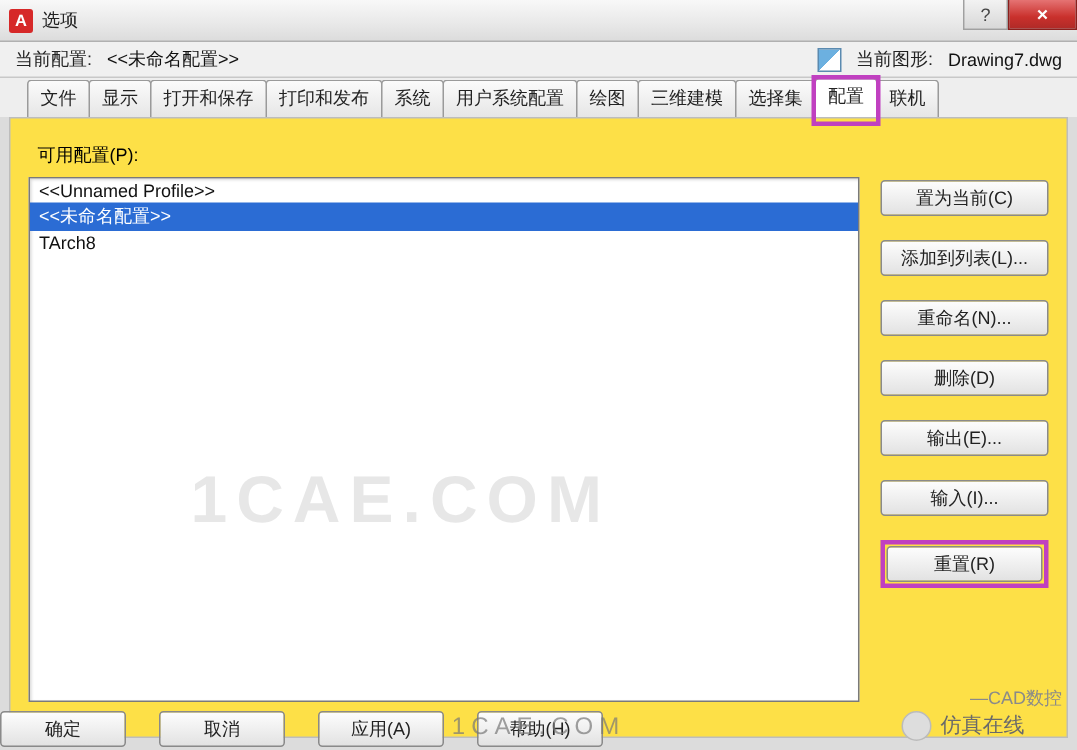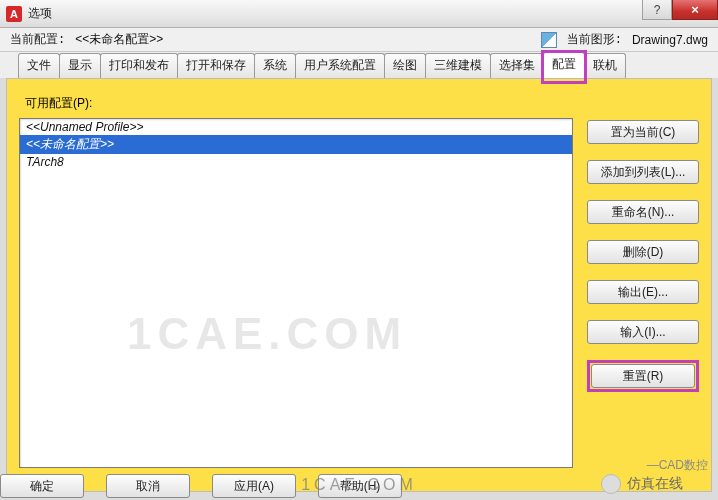--- a/index.html
+++ b/index.html
@@ -58,21 +58,21 @@
   .win-btn.help { font-size: 12px; color:#444;}
   .info-row {
     height: 24px;
     background: #f0f0f0;
     display: flex;
     align-items: center;
     padding: 0 10px;
     gap: 10px;
     border-bottom: 1px solid #c8c8c8;
   }
-  .info-row .label { color:#222;font-family:Liberation Mono, monospace; }
+  .info-row .label { color:#222; }
   .info-row .value { color:#111; }
   .info-row .spacer { flex:1; }
   .drawing-icon {
     width:16px; height:16px;
     display:inline-block;
     background: linear-gradient(135deg,#6cb0e0 50%, #fff 50%);
     border:1px solid #5a8ab0;
   }
   .tabstrip {
     height: 26px;
@@ -123,21 +123,20 @@
     display: flex;
     gap: 14px;
     height: 350px;
   }
   .listbox {
     flex: 1;
     border: 1px solid #7a7a7a;
     background: #fff;
     overflow: auto;
     box-shadow: inset 1px 1px 2px rgba(0,0,0,0.15);
-    font-style: italic;
   }
   .listbox .item {
     padding: 1px 6px;
     font-size: 12px;
     white-space: nowrap;
     color: #111;
   }
   .listbox .item.selected {
     background: #2b6cd4;
     color: #fff;
@@ -240,22 +239,22 @@
   <span class="value">&lt;&lt;未命名配置&gt;&gt;</span>
   <span class="spacer"></span>
   <span class="drawing-icon"></span>
   <span class="label">当前图形:</span>
   <span class="value">Drawing7.dwg</span>
 </div>
 
 <div class="tabstrip" id="tabstrip">
     <div class="tab">文件</div>
     <div class="tab">显示</div>
+    <div class="tab">打开和保存</div>
     <div class="tab">打印和发布</div>
-    <div class="tab">打开和保存</div>
     <div class="tab">系统</div>
     <div class="tab">用户系统配置</div>
     <div class="tab">绘图</div>
     <div class="tab">三维建模</div>
     <div class="tab">选择集</div>
     <div class="tab active tab-hl">配置</div>
     <div class="tab">联机</div>
   </div>
 
 <div class="content-area">

